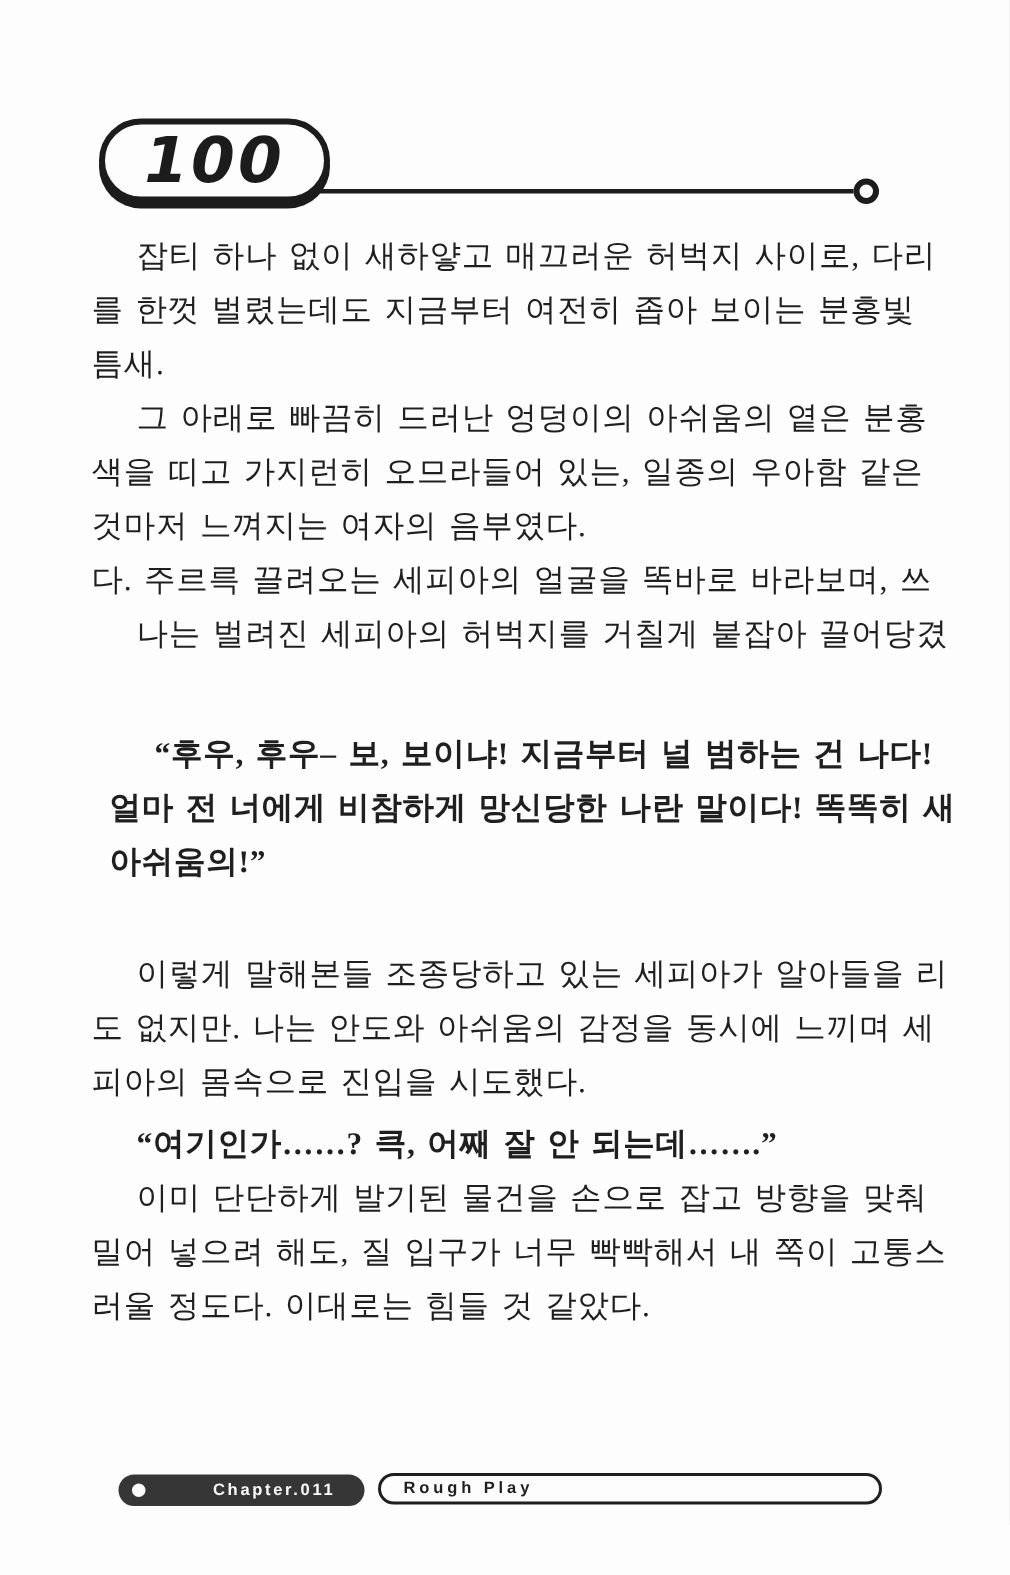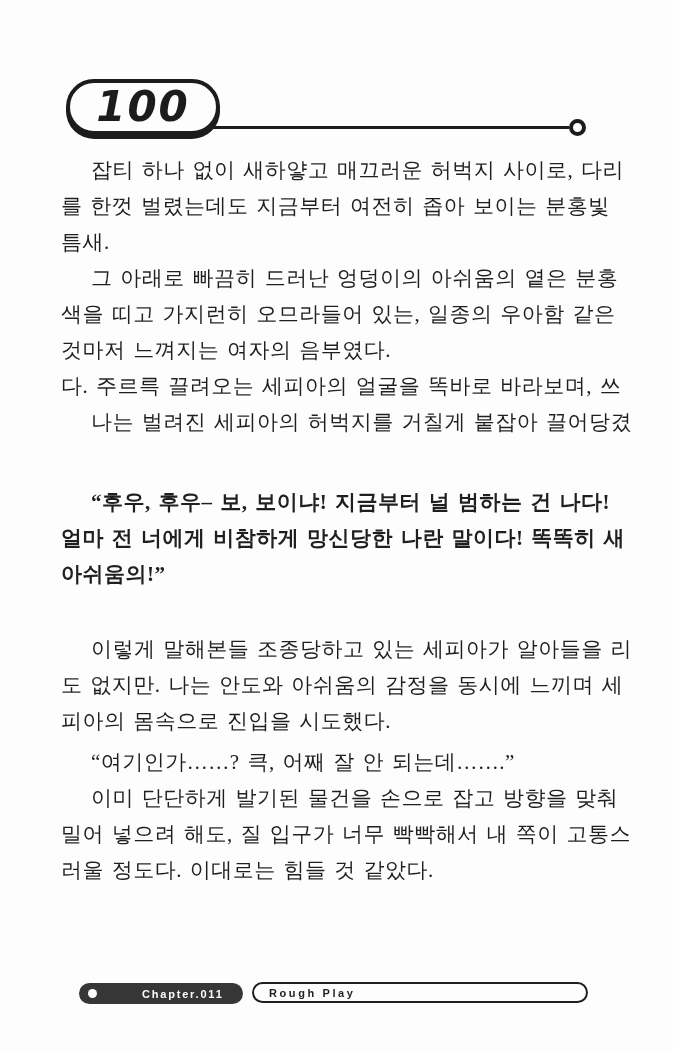--- a/index.html
+++ b/index.html
@@ -59,22 +59,22 @@
     left: 61px; top: 152px;
     width: 552px;
     font-size: 21px;
     line-height: 36px;
     letter-spacing: 0.5px;
     word-spacing: 2px;
   }
   .para { margin: 0; }
   .line { white-space: nowrap; }
   .line.indent { padding-left: 30px; }
-  .para.dialogue { font-weight: 700; margin-top: 44px; margin-bottom: 39px; }
-  .para.shift { margin-top: 5px; }
+  .para.dialogue { font-weight: 700; margin-top: 44px; margin-bottom: 39px; margin-left: 12px; }
+  .para.shift { margin-top: 5px; font-weight: bold; }
 
   
   .chapter-badge {
     position: absolute;
     left: 79px; top: 983px;
     width: 164px; height: 21px;
     background: #363636;
     border-radius: 11px;
     display: flex; align-items: center;
     box-sizing: border-box;

